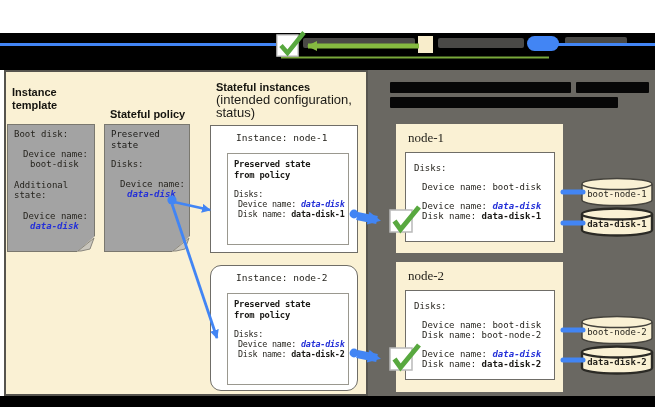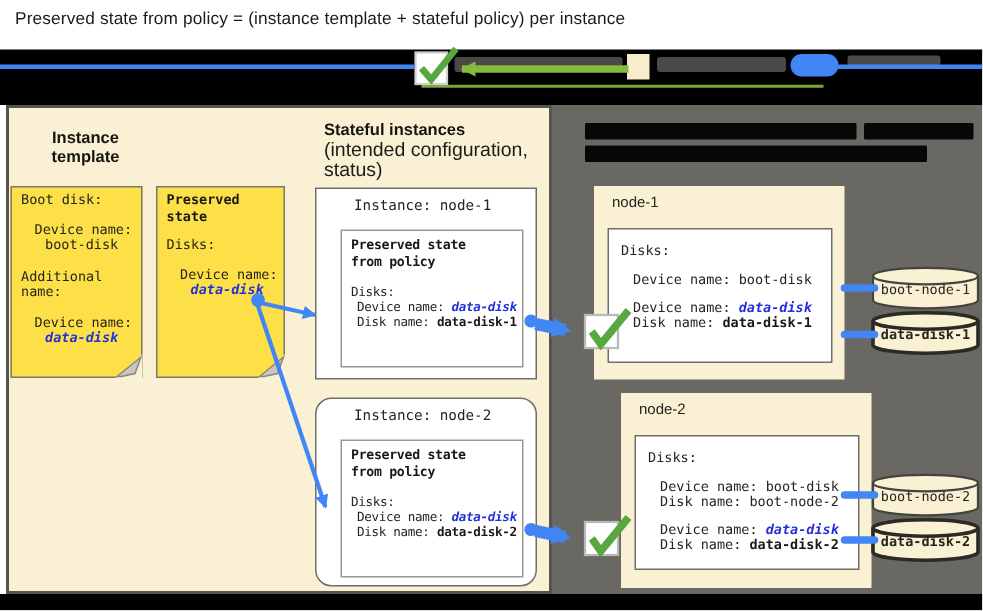--- a/index.html
+++ b/index.html
@@ -24,30 +24,30 @@
   .lg-blob3{left:565px;top:37px;width:62px;height:9px;}
   .lg-beige{left:418px;top:36px;width:15px;height:17px;background:#F8EDCB;}
   .lg-pill{left:527px;top:36px;width:32px;height:15px;background:#4285F4;border-radius:8px;}
   
   .redact{background:#070707;border-radius:1px;}
   .red1a{left:390px;top:82px;width:181px;height:11px;}
   .red1b{left:576px;top:82px;width:73px;height:11px;}
   .red2{left:390px;top:97px;width:228px;height:11px;}
   
   .hd{font-weight:bold;font-size:11px;line-height:13px;color:#15140F;}
-  .hd-it{left:12px;top:86px;width:90px;text-align:center;}
+  .hd-it{left:12px;top:86px;width:90px;}
   .hd-sp{left:110px;top:108px;width:90px;}
   .hd-mi{left:216px;top:81px;width:152px;}
   .hd-mi .sub{font-weight:normal;font-size:13px;line-height:12.5px;color:#1c1b17;}
   
-  .doc{background:#fde047;border:1.5px solid #7A786F;box-sizing:border-box;padding:4px 0 0 6px;}
+  .doc{background:#a3a3a3;border:1.5px solid #7A786F;box-sizing:border-box;padding:4px 0 0 6px;}
   .doc-it{left:7px;top:124px;width:88px;height:128px;}
   .doc-sp{left:104px;top:124px;width:86px;height:128px;}
   .mono,.ln{font-family:"DejaVu Sans Mono",monospace;font-size:9px;line-height:10.5px;color:#26241E;white-space:pre;}
-  .ln-b{font-weight:bold;color:#191815;}
+  .ln-b{font-weight:normal;color:#191815;}
   .ind1{padding-left:9px;}
   .ind2{padding-left:16px;}
   .sp9{height:9px;}
   .sp10{height:10px;}
   .val-blue{color:#2430D8;font-weight:bold;font-style:italic;}
   .val-bold{font-weight:bold;color:#191815;}
   .fold{position:absolute;right:-1px;bottom:-1px;}
   
   .mi-box{background:#fff;border:1.5px solid #6F6D67;box-sizing:border-box;}
   .mi1{left:210px;top:125px;width:148px;height:128px;}
@@ -56,22 +56,22 @@
   .mi-inner{position:absolute;left:16px;top:27px;width:122px;height:92px;background:#fff;
             border:1px solid #9A988F;box-sizing:border-box;padding:5px 0 0 6px;}
   .m-ln{font-family:"DejaVu Sans Mono",monospace;font-size:8.4px;line-height:10px;color:#26241E;
         letter-spacing:-0.2px;white-space:pre;}
   .m-ttl{font-weight:bold;font-size:8.8px;line-height:11px;color:#191815;}
   .m-ind{padding-left:4px;}
   .sp8{height:8px;}
   
   .node-card{background:#FAF1D4;}
   .nc1{left:396px;top:124px;width:167px;height:129px;}
-  .nc2{left:396px;top:262px;width:167px;height:130px;margin-left:18px;}
-  .nc-name{position:absolute;left:12px;top:6px;font-family:Liberation Sans, sans-serif;font-size:10px;color:#26241E;}
+  .nc2{left:396px;top:262px;width:167px;height:130px;}
+  .nc-name{position:absolute;left:12px;top:6px;font-family:Liberation Serif, serif;font-size:13px;color:#26241E;}
   .nc-inner{position:absolute;left:9px;top:28px;width:150px;height:90px;background:#fff;
             border:1.5px solid #6F6D67;box-sizing:border-box;padding:10px 0 0 8px;}
   .n-ln{font-family:"DejaVu Sans Mono",monospace;font-size:9px;line-height:10px;color:#26241E;white-space:pre;}
   .n-ind{padding-left:8px;}
   
   .cyl{width:74px;height:30px;}
   .cyl-label{position:absolute;left:0;top:12px;width:74px;text-align:center;
              font-family:"DejaVu Sans Mono",monospace;font-size:9px;color:#26241E;}
   .cyl-label.b{font-weight:bold;}
   .cyl1{left:580px;top:177px;}
@@ -79,21 +79,20 @@
   .cyl3{left:580px;top:315px;}
   .cyl4{left:580px;top:345px;}
   
   .overlay{left:0;top:0;pointer-events:none;z-index:30;}
 </style>
 </head>
 <body>
 
 <div class="canvas">
 
-  <div class="abs title">Preserved state from policy = (instance template + stateful policy) per instance</div>
 
   <div class="abs topbar"></div>
   <div class="abs lg-line-blue-l"></div>
   <div class="abs lg-blob lg-blob1"></div>
   <div class="abs lg-beige"></div>
   <div class="abs lg-blob lg-blob2"></div>
   <div class="abs lg-pill"></div>
   <div class="abs lg-blob lg-blob3"></div>
   <div class="abs lg-line-blue-r"></div>
 
@@ -108,30 +107,31 @@
     <div>Instance</div>
     <div>template</div>
   </div>
   <div class="abs doc doc-it">
     <div class="ln">Boot disk:</div>
     <div class="sp9"></div>
     <div class="ln ind1">Device name:</div>
     <div class="ln ind2">boot-disk</div>
     <div class="sp10"></div>
     <div class="ln">Additional</div>
-    <div class="ln">name:</div>
+    <div class="ln">state:</div>
     <div class="sp10"></div>
     <div class="ln ind1">Device name:</div>
     <div class="ln ind2 val-blue">data-disk</div>
     <svg class="fold" width="18" height="16">
       <polygon points="0,16 18,0 18,16" fill="#FAF1D4"></polygon>
       <polygon points="1,15 17,2 13,13 4,15" fill="#C9C6BD" stroke="#8A877E" stroke-width="1"></polygon>
     </svg>
   </div>
 
+  <div class="abs hd hd-sp">Stateful policy</div>
   <div class="abs doc doc-sp">
     <div class="ln ln-b">Preserved</div>
     <div class="ln ln-b">state</div>
     <div class="sp9"></div>
     <div class="ln">Disks:</div>
     <div class="sp9"></div>
     <div class="ln ind1">Device name:</div>
     <div class="ln ind2 val-blue">data-disk</div>
     <svg class="fold" width="18" height="16">
       <polygon points="0,16 18,0 18,16" fill="#FAF1D4"></polygon>

